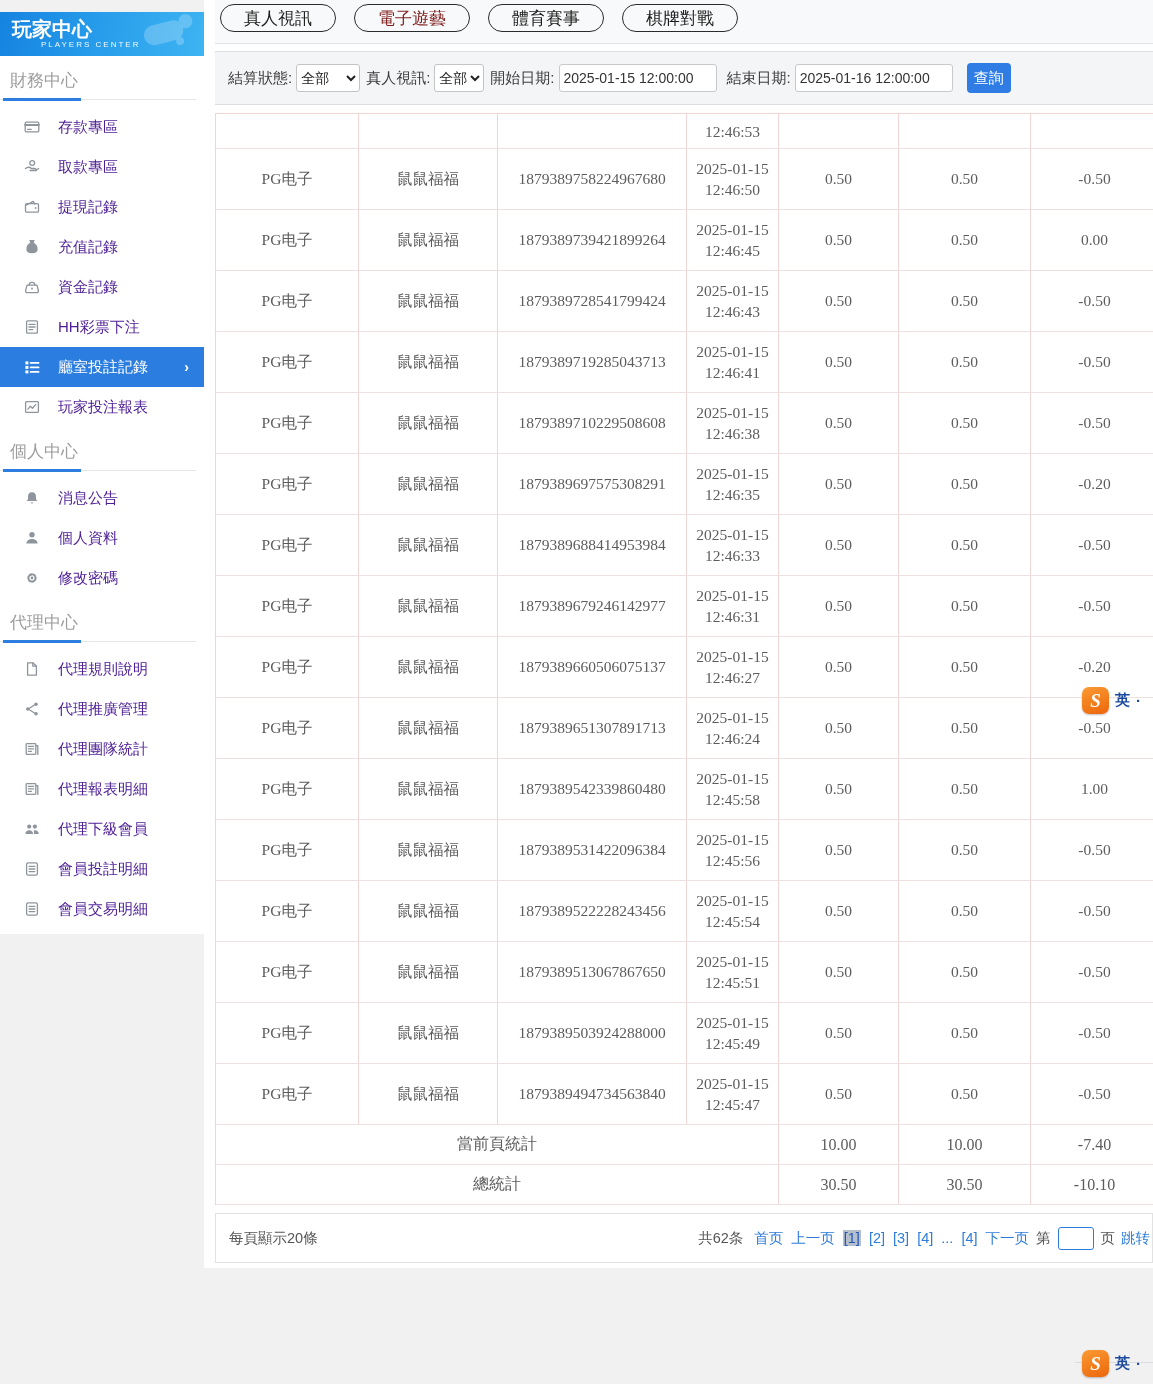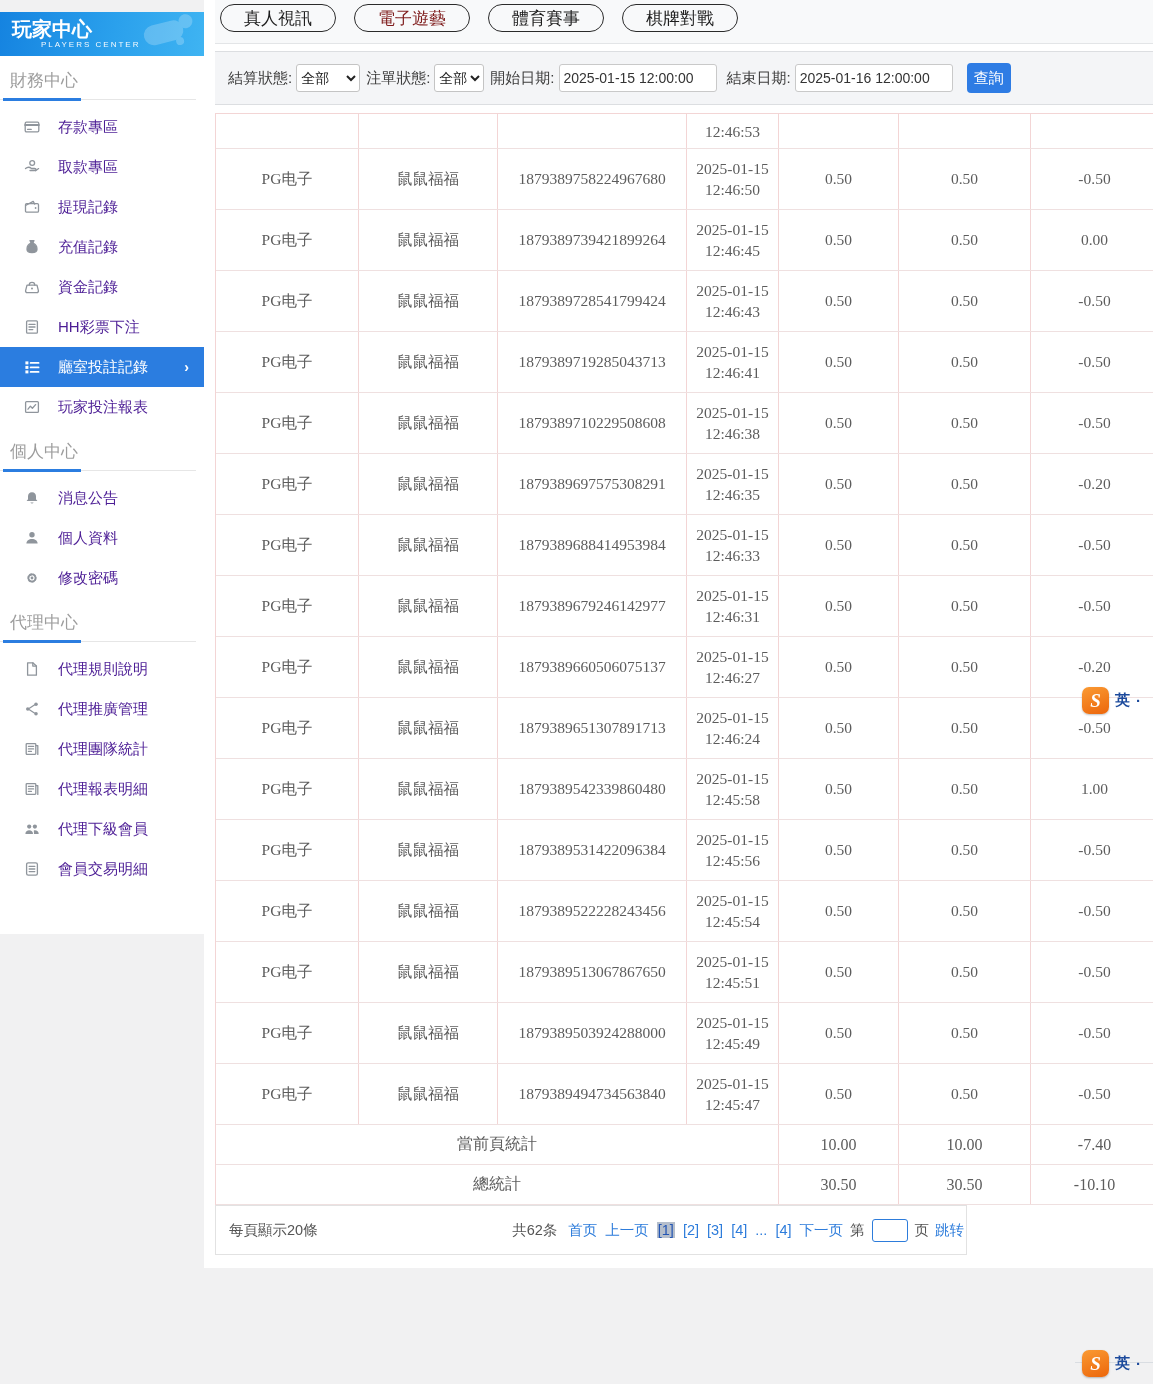--- a/index.html
+++ b/index.html
@@ -43,21 +43,21 @@
   .trow{display:flex;height:61px;box-sizing:border-box;border-bottom:1px solid #efe0e0;background:#fff;}
   .trow.partial{height:35px;}
   .trow.sumrow{height:40px;font-size:16px;}
   .tcell{box-sizing:border-box;border-right:1px solid #f3d5d5;display:flex;align-items:center;justify-content:center;text-align:center;}
   .c1{width:143px;}.c2{width:139px;}.c3{width:189px;}.c4{width:92px;}
   .c5{width:120px;}.c6{width:132px;}.c7{width:128px;}
   .csum{width:563px;}
   .dt{line-height:21px;}
 
   
-  .pagebar{margin-top:0;height:50px;width:752px;box-sizing:border-box;border:1px solid #e2e2e2;background:#fff;display:flex;align-items:center;font-size:14.5px;color:#555;}
+  .pagebar{margin-top:8px;height:50px;width:938px;box-sizing:border-box;border:1px solid #e2e2e2;background:#fff;display:flex;align-items:center;font-size:14.5px;color:#555;}
   .pagebar .left{padding-left:13px;}
   .pagebar .right{margin-left:auto;display:flex;align-items:center;padding-right:2px;}
   .pg-total{margin-right:7px;}
   .pg-link{color:#2d7cdb;margin:0 4px;cursor:pointer;white-space:nowrap;}
   .pg-link.current{background:#b5becb;color:#2456b3;padding:0 1px;}
   .pg-jump-label{margin:0 3px;}
   .pg-input{width:36px;height:23px;border:1px solid #2d7cdb;border-radius:3px;margin:0 4px;box-sizing:border-box;}
   .pg-go{color:#2d7cdb;margin-left:3px;cursor:pointer;white-space:nowrap;}
 
   
@@ -268,40 +268,51 @@
         </div>
         <div class="side-item">
           <span class="ic">
             <svg viewBox="0 0 16 16" fill="none" stroke="currentColor" stroke-width="1.3" stroke-linecap="round" stroke-linejoin="round">
               <rect x="2.6" y="1.8" width="10.8" height="12.4" rx="1.6"></rect>
               <line x1="5.2" y1="5.4" x2="10.8" y2="5.4"></line>
               <line x1="5.2" y1="8" x2="10.8" y2="8"></line>
               <line x1="5.2" y1="10.6" x2="10.8" y2="10.6"></line>
             </svg>
           </span>
+          <span>會員投註明細</span>
+        </div>
+        <div class="side-item">
+          <span class="ic">
+            <svg viewBox="0 0 16 16" fill="none" stroke="currentColor" stroke-width="1.3" stroke-linecap="round" stroke-linejoin="round">
+              <rect x="2.6" y="1.8" width="10.8" height="12.4" rx="1.6"></rect>
+              <line x1="5.2" y1="5.4" x2="10.8" y2="5.4"></line>
+              <line x1="5.2" y1="8" x2="10.8" y2="8"></line>
+              <line x1="5.2" y1="10.6" x2="10.8" y2="10.6"></line>
+            </svg>
+          </span>
           <span>會員交易明細</span>
         </div>
       </nav>
   </aside>
 
   <main class="main">
     <div class="main-inner">
       <div class="tabbar" id="tabbar">
           <button class="pill">真人視訊</button>
           <button class="pill active">電子遊藝</button>
           <button class="pill">體育賽事</button>
           <button class="pill">棋牌對戰</button>
         </div>
 
       <div class="filterbar">
         <label>結算狀態:</label>
         <select class="sel-settle">
           <option>全部</option>
         </select>
-        <label>注單狀態:</label>
+        <label>真人視訊:</label>
         <select class="sel-order">
           <option>全部</option>
         </select>
         <label>開始日期:</label>
         <input class="date" type="text" value="2025-01-15 12:00:00" style="">
         <label>結束日期:</label>
         <input class="date" type="text" value="2025-01-16 12:00:00" style="">
         <button class="btn-search">查詢</button>
       </div>
 

